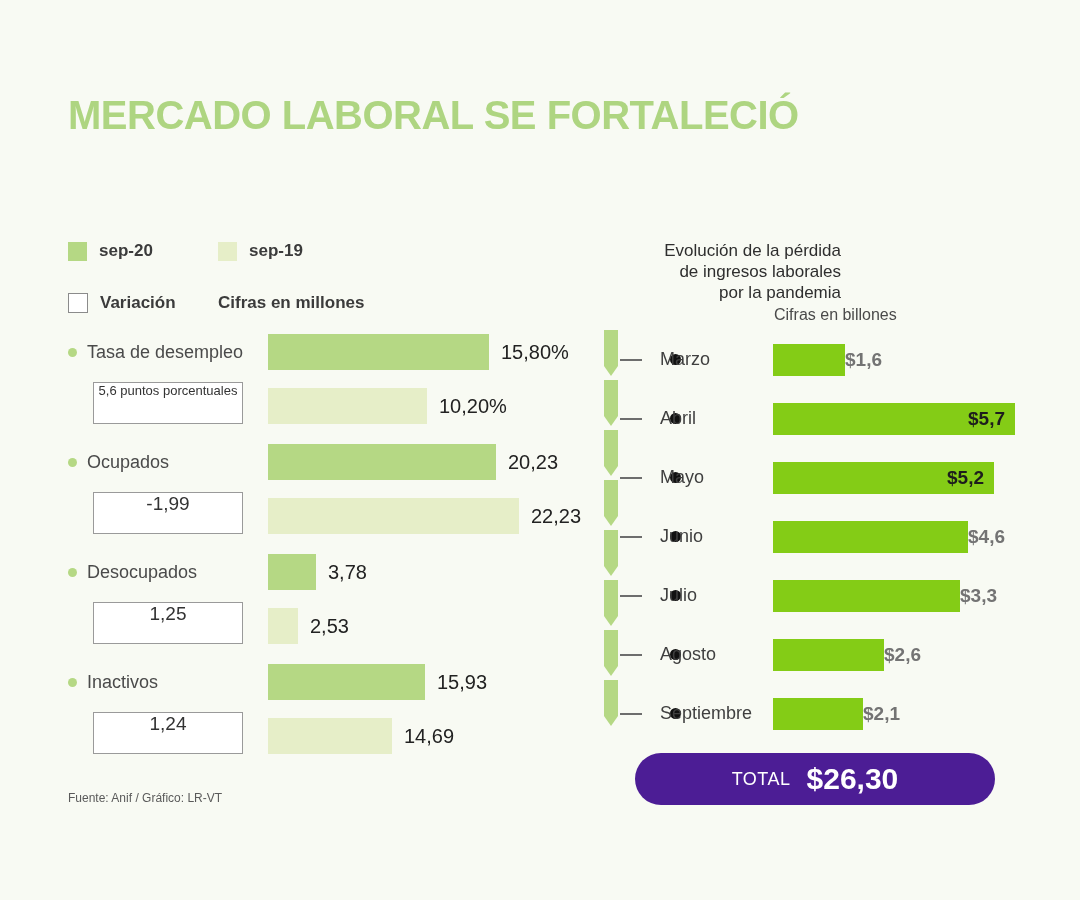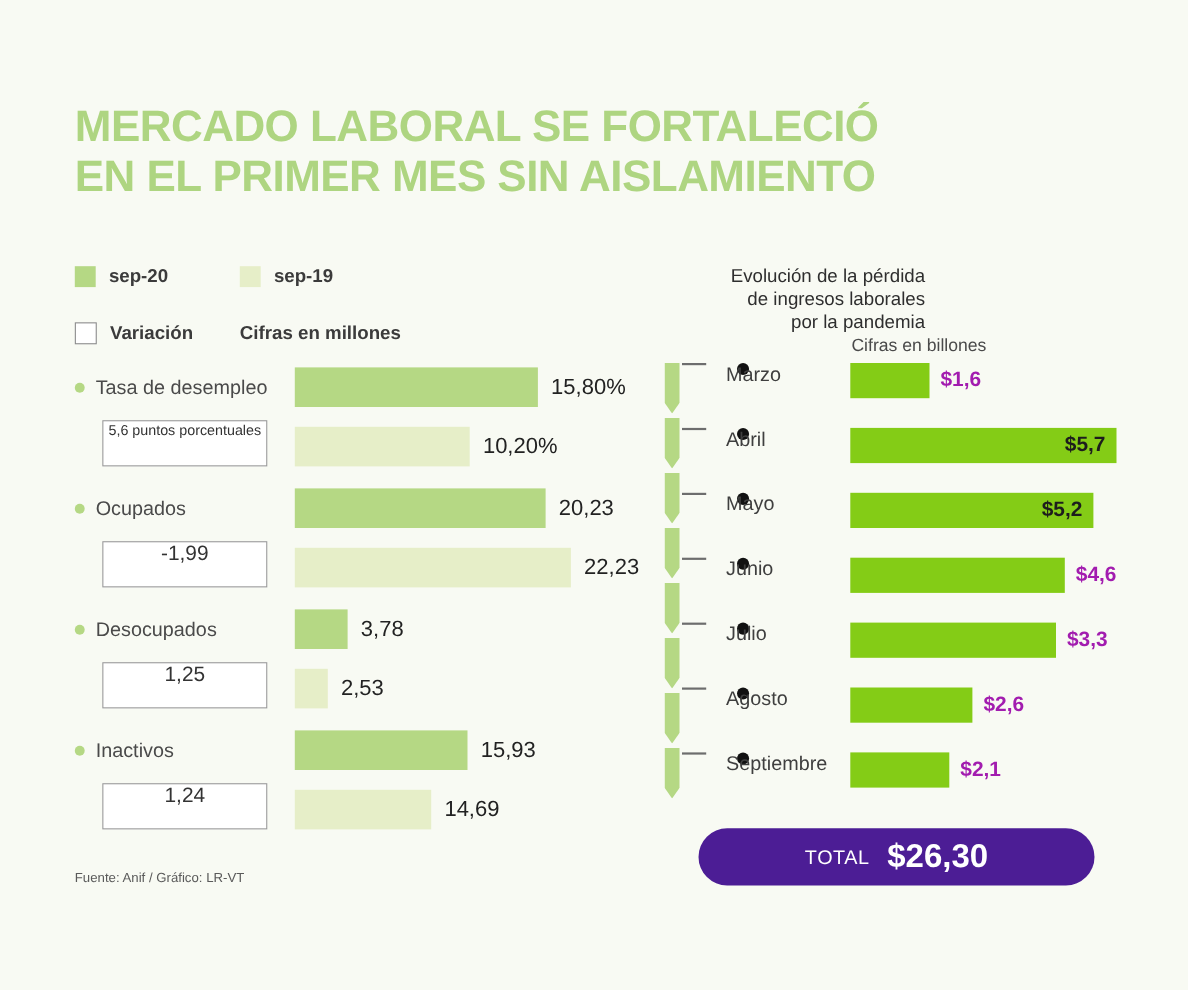--- a/index.html
+++ b/index.html
@@ -202,21 +202,21 @@
   .months {
     position: absolute;
     left: 620px;
     top: 330px;
     width: 420px;
   }
   .month-row {
     position: relative;
     height: 59px;
     display: flex;
-    align-items: flex-start;
+    align-items: center;
     gap: 29px;
   }
   .connector {
     width: 22px;
     height: 2px;
     background: #6d6d6d;
     display: inline-block;
   }
   .node-dot {
     width: 11px;
@@ -248,24 +248,23 @@
     box-sizing: border-box;
   }
   .month-bar.inside { padding-right: 10px; }
   .month-value-in {
     font-size: 19px;
     font-weight: bold;
     color: #1d1d1d;
     white-space: nowrap;
   }
   .month-value-out {
-    margin-left: 10px;
     font-size: 19px;
     font-weight: bold;
-    color: #a21caf;
+    color: #737373;
     white-space: nowrap;
   }
 
   
   .total-pill {
     position: absolute;
     left: 635px;
     top: 753px;
     width: 360px;
     height: 52px;
@@ -287,21 +286,20 @@
     color: #ffffff;
   }
 </style>
 </head>
 <body>
 
 <div class="canvas">
 
   <div class="title">
     <span class="line">Mercado laboral se fortaleció</span>
-    <span class="line">en el primer mes sin aislamiento</span>
   </div>
 
   <div class="legend">
     <div class="legend-row">
       <div class="legend-item i0">
         <span class="swatch dark"></span>
         <span class="legend-label">sep-20</span>
       </div>
       <div class="legend-item i1">
         <span class="swatch light"></span>

